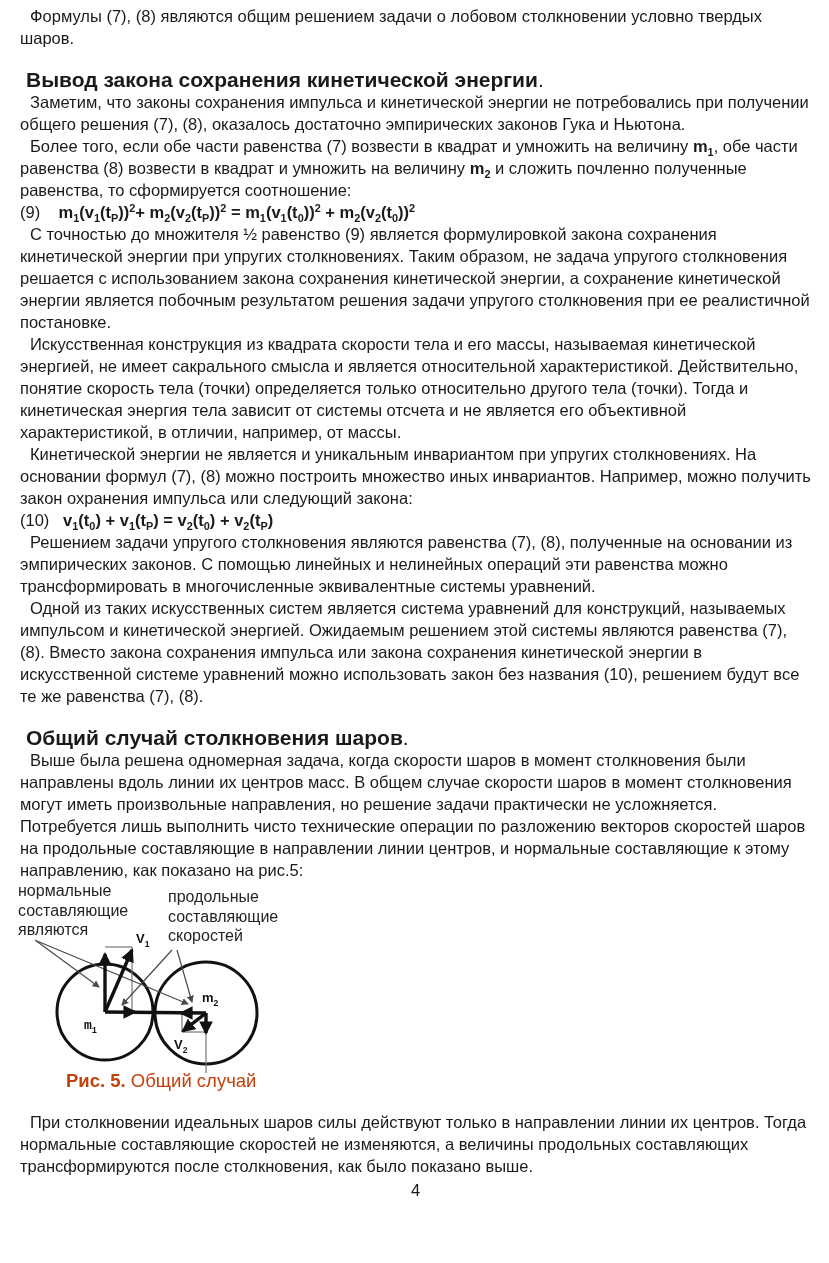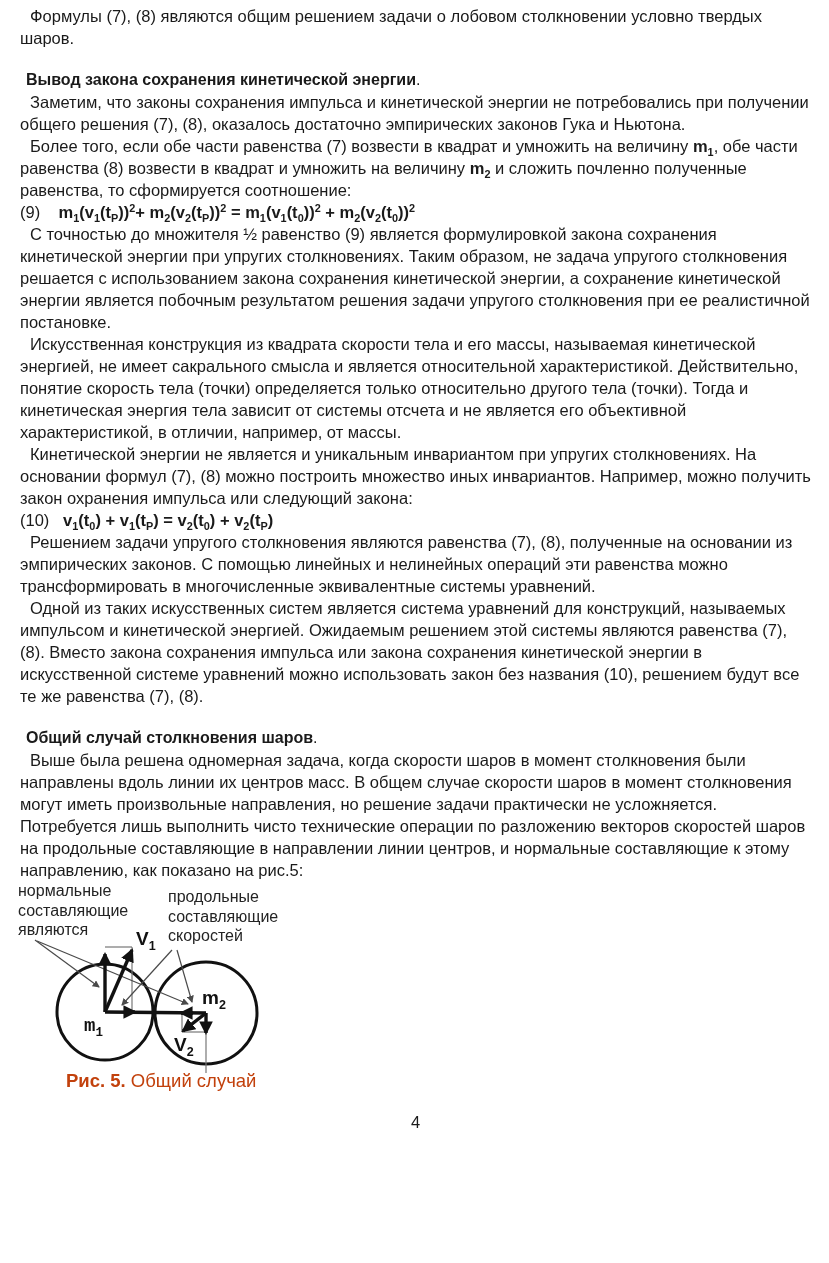--- a/index.html
+++ b/index.html
@@ -5,28 +5,28 @@
   html,body{margin:0;padding:0;}
   body{
     width:829px;height:1263px;overflow:hidden;
     background:#ffffff;color:#1a1a1a;
     font-family:"Liberation Sans","DejaVu Sans",sans-serif;
     font-size:16.5px;line-height:22px;
   }
   .page{box-sizing:border-box;width:829px;height:1082px;padding:5px 18px 0 20px;position:relative;}
   p{margin:0;}
   p.body{text-indent:10px;}
-  h2.head{margin:20px 0 0 0;font-size:16px;line-height:22px;font-weight:normal;text-indent:6px;}
+  h2.head{margin:20px 0 0 0;font-size:21px;line-height:22px;font-weight:normal;text-indent:6px;}
   p.formula{white-space:pre-wrap;}
   sub,sup{font-size:0.66em;line-height:0;}
   b{font-weight:bold;}
   .figure{position:relative;width:300px;height:216px;margin:2px 0 12px 0;}
   .figure svg{position:absolute;left:0;top:0;}
   .fig-label{position:absolute;font-size:16px;line-height:19.5px;color:#242424;}
-  .fig-sym{position:absolute;font-size:19px;line-height:20px;font-weight:bold;color:#111;}
+  .fig-sym{position:absolute;font-size:13px;line-height:20px;font-weight:bold;color:#111;}
   .fig-caption{position:absolute;font-size:18.5px;line-height:24px;white-space:nowrap;color:#c2410c;}
   .pagenum{text-align:center;margin-top:2px;}
 </style>
 </head>
 <body>
 
 <div class="page">
 
   <p class="body">Формулы (7), (8) являются общим решением задачи о лобовом столкновении условно твердых шаров.</p>
 
@@ -94,16 +94,17 @@
     <div class="fig-label" style="left:148px;top:4px;width:142px;">продольные составляющие скоростей</div>
 
     <div class="fig-sym" style="left:116px;top:46px;"><b>V</b><b><sub>1</sub></b></div>
     <div class="fig-sym" style="left:64px;top:133px;font-family:Liberation Mono, monospace;"><b>m</b><b><sub>1</sub></b></div>
     <div class="fig-sym" style="left:182px;top:105px;"><b>m</b><b><sub>2</sub></b></div>
     <div class="fig-sym" style="left:154px;top:152px;"><b>V</b><b><sub>2</sub></b></div>
 
     <div class="fig-caption" style="left:46px;top:186px;"><b>Рис. 5.</b><span>  Общий случай</span></div>
   </div>
 
+  <p class="body">При столкновении идеальных шаров силы действуют только в направлении линии их центров. Тогда нормальные составляющие скоростей не изменяются, а величины продольных составляющих трансформируются после столкновения, как было показано выше.</p>
 
   <p class="pagenum">4</p>
 
 </div>
 
 </body></html>

